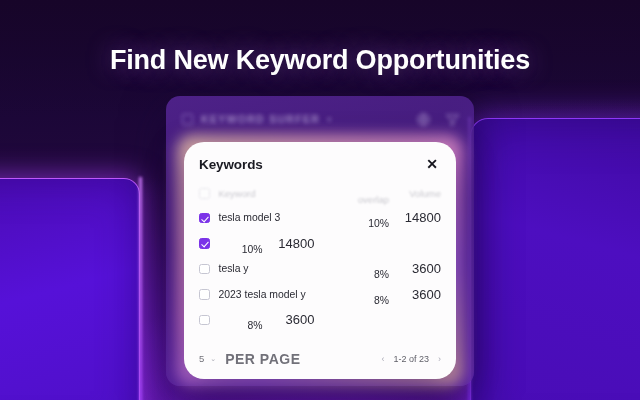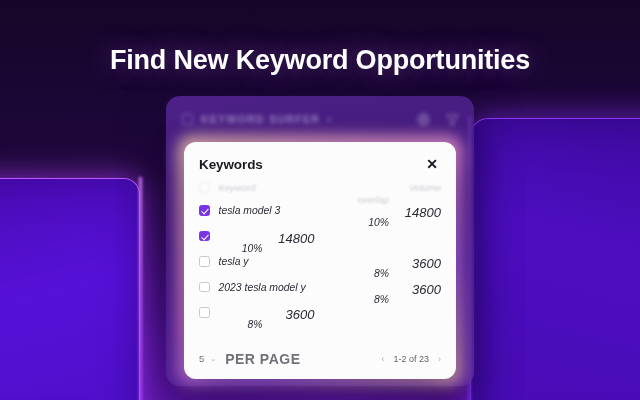--- a/index.html
+++ b/index.html
@@ -92,38 +92,38 @@
   .modal-wrap{
     position:absolute; left:184px; top:142px; width:272px; z-index:20;
   }
   .modal-glow{
     position:absolute; inset:-7px; border-radius:16px;
     background:linear-gradient(150deg,#ffd9a8 0%,#ffb9c6 22%,#f79ad8 45%,#c47bf0 70%,#ffcf9d 100%);
     filter:blur(7px); opacity:.75;
   }
   .modal{
     position:relative;
-    background:#fdfcfd; border-radius:12px;
+    background:#fdfcfd; border-radius:20px;
     box-shadow:0 14px 40px rgba(30,4,70,.45);
     overflow:hidden;
   }
   .modal-head{
     display:flex; align-items:center; justify-content:space-between;
     padding:13px 15px 9px 15px;
   }
   .modal-title{ font-size:13.5px; font-weight:700; color:#1a1a22; letter-spacing:-.1px; }
   .close-btn{
     width:18px;height:18px; display:flex;align-items:center;justify-content:center;
     cursor:pointer; color:#14141c; font-size:14px; font-weight:700; line-height:1;
   }
 
   
   .tbl{ padding:0 15px; }
   .trow{
-    display:flex; align-items:flex-start; height:25.5px;font-style:italic;
+    display:flex; align-items:center; height:25.5px;
   }
   .thead{ height:23px; filter:blur(1.15px); opacity:.42; }
   .thead .c-kw, .thead .c-ov, .thead .c-vol{
     font-size:9.5px; color:#7e7e8c; font-weight:400;
   }
   .cb{
     width:10.5px; height:10.5px; border-radius:2.5px;
     border:1.2px solid #c6c6d2; background:#fff;
     flex:none; margin-right:9px; position:relative; cursor:pointer;
   }

